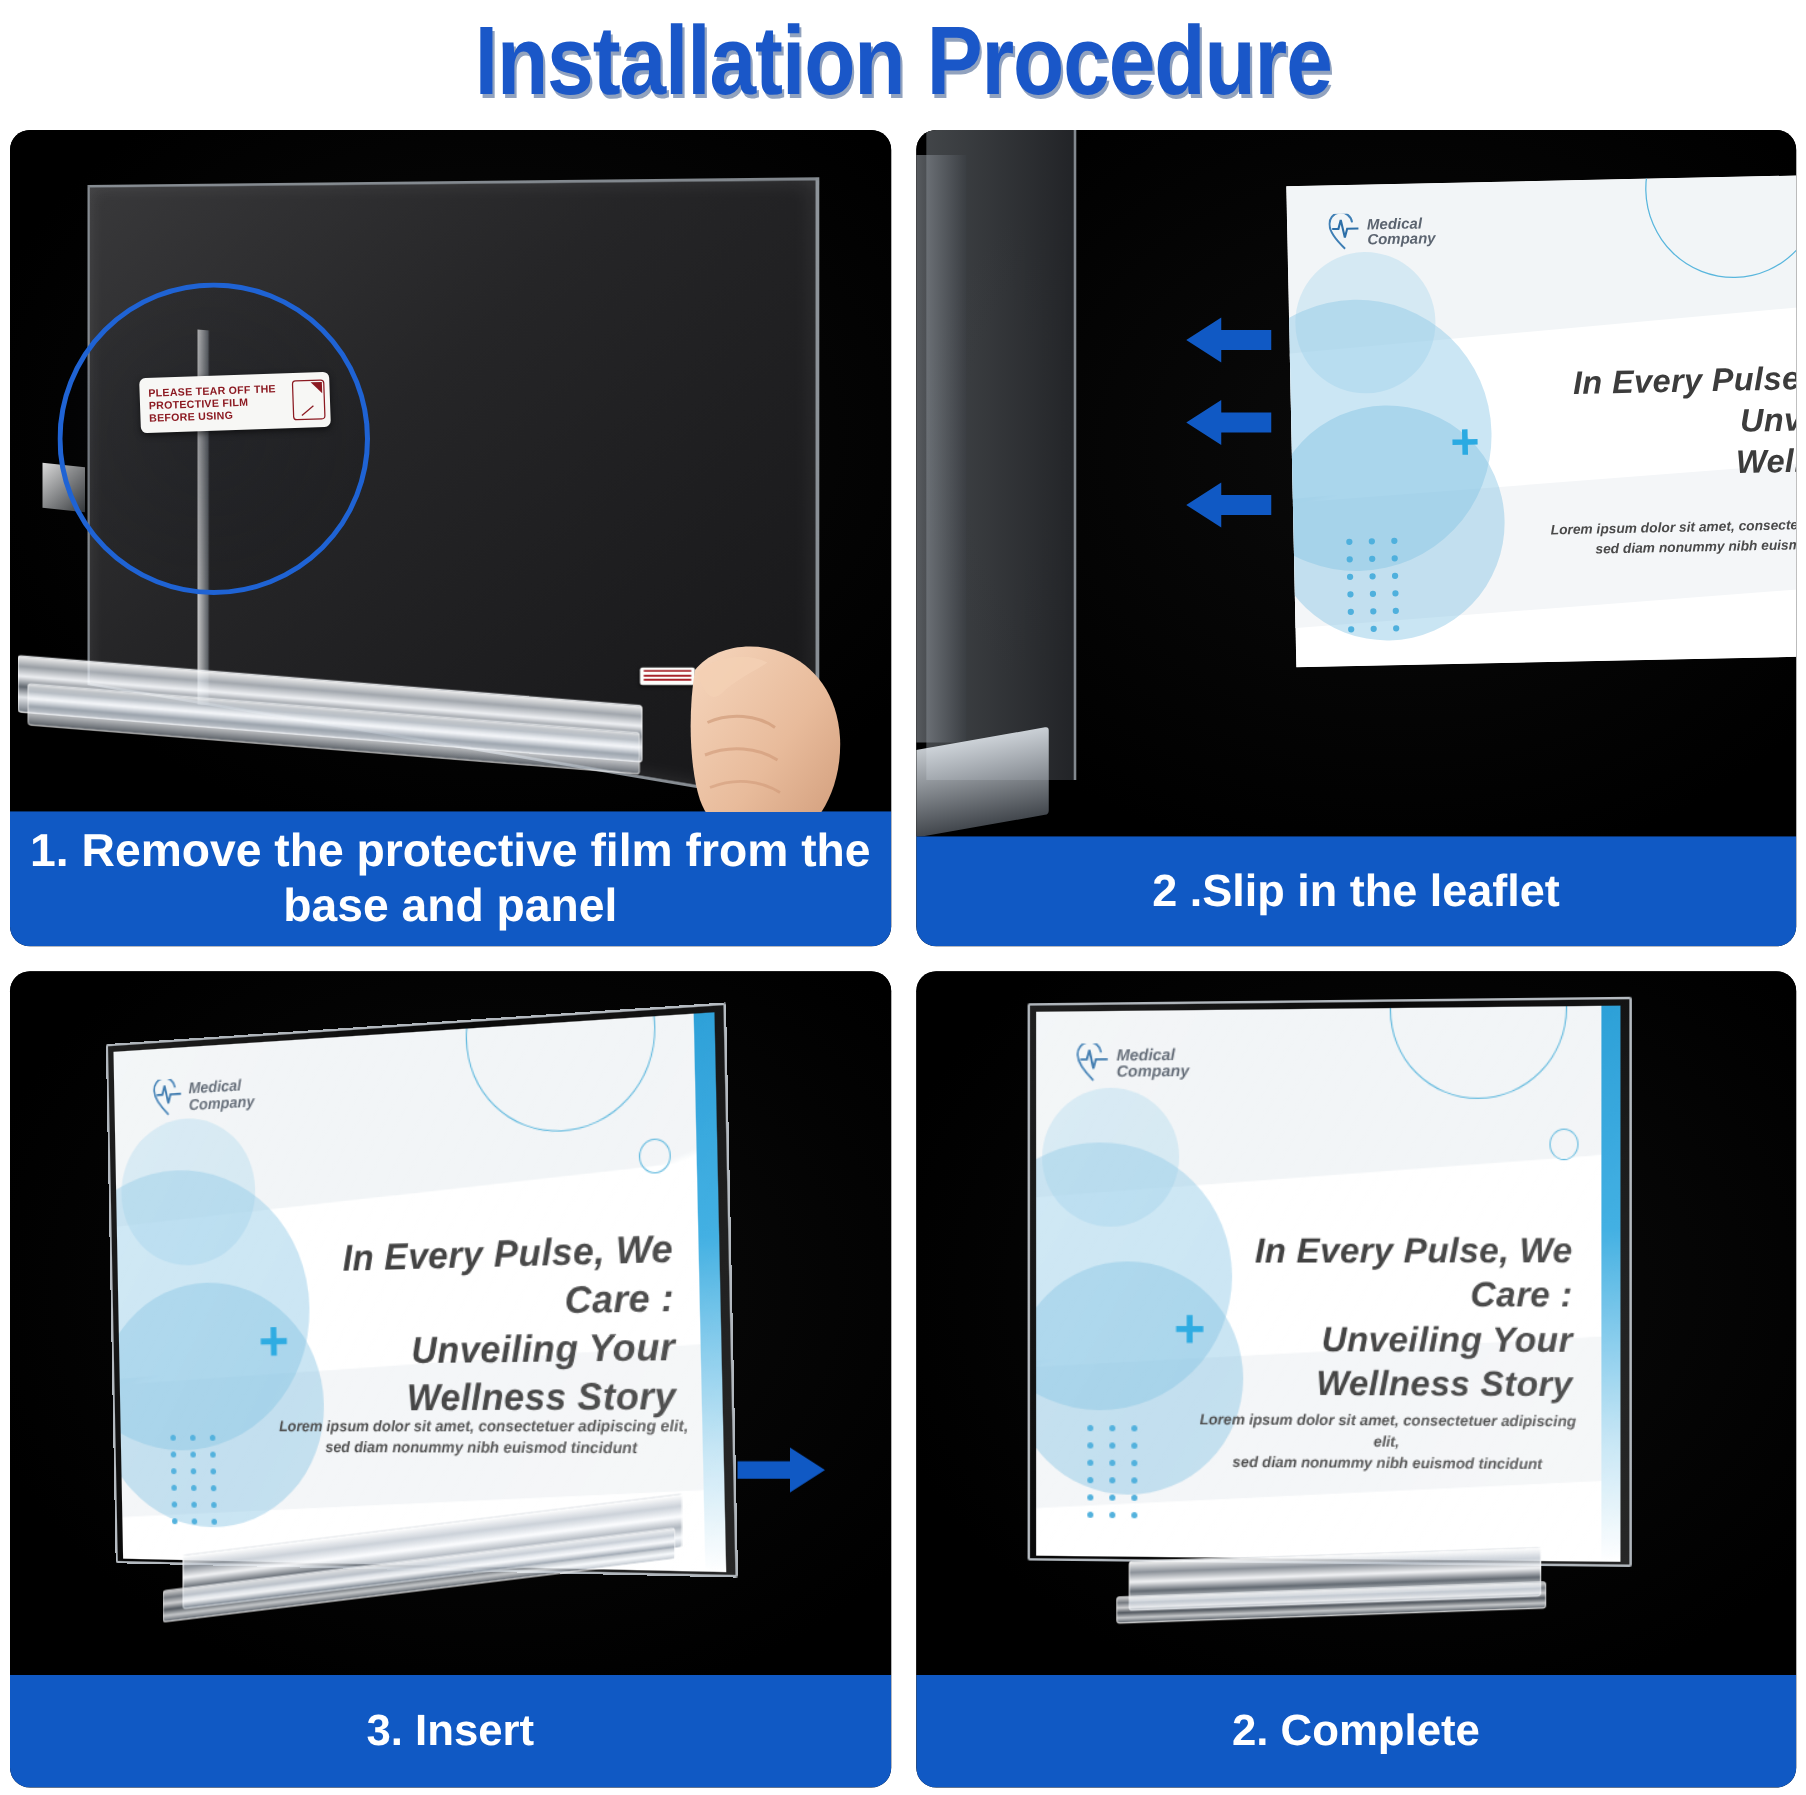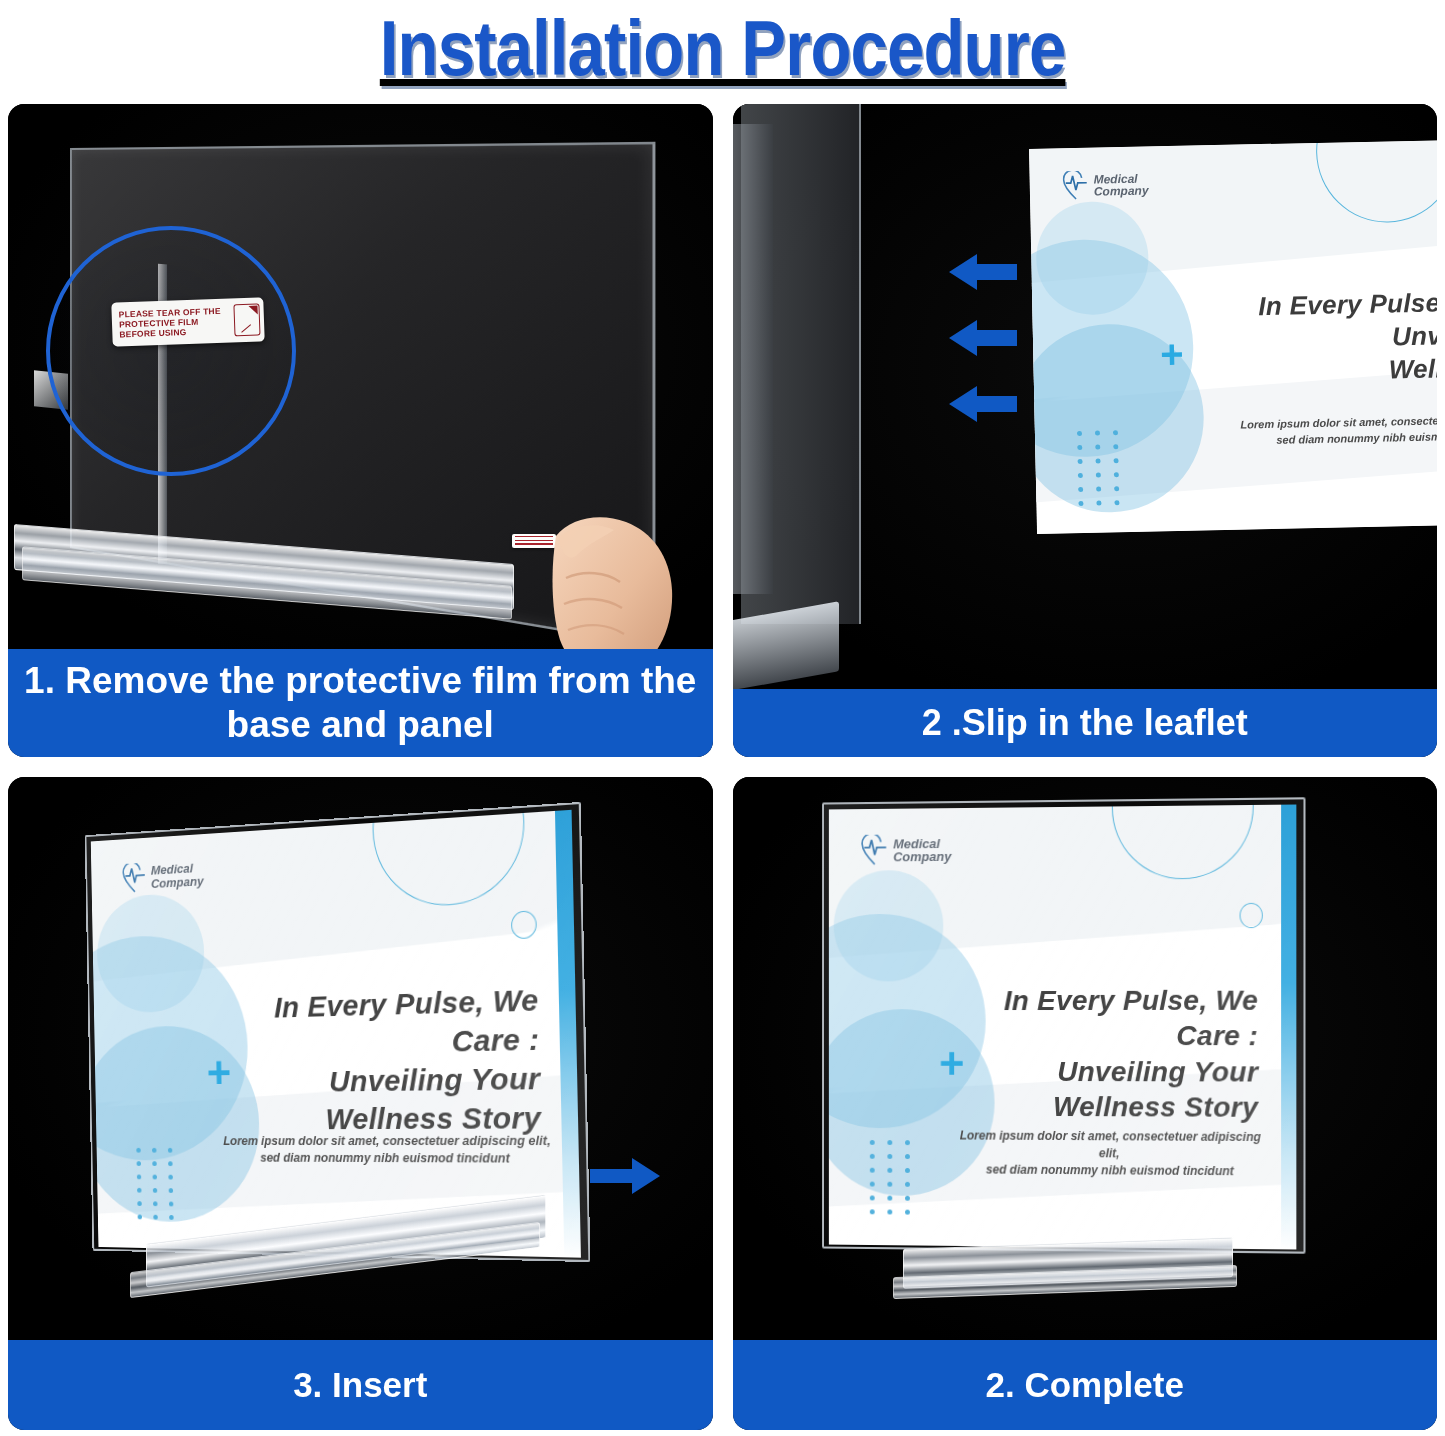--- a/index.html
+++ b/index.html
@@ -7,21 +7,21 @@
     width: 1445px; height: 1436px;
     background: #ffffff;
     font-family: "Liberation Sans", sans-serif;
     overflow: hidden;
   }
   .page { position: relative; width: 1445px; height: 1436px; background: #fff; }
 
   
   .title-bar {
     height: 96px;
-    display: flex; align-items: center; justify-content: center; text-decoration: underline;
+    display: flex; align-items: center; justify-content: center;
   }
   .title {
     font-family: "Liberation Sans Narrow", "Liberation Sans", sans-serif;
     font-weight: bold;
     font-size: 78px;
     letter-spacing: -1px;
     color: #1a57c8;
     transform: scaleX(0.86);
     transform-origin: center;
     text-shadow: 2px 3px 0 rgba(12,48,110,0.45);
@@ -55,21 +55,21 @@
     background: #1059c4;
     color: #ffffff;
     text-align: center;
     font-family: "Liberation Sans Narrow", "Liberation Sans", sans-serif;
     font-weight: bold;
     display: flex; align-items: center; justify-content: center;
     padding: 6px 14px;
   }
   .caption span { display: block; line-height: 1.18; }
   .cap-tall { height: 108px; font-size: 37px; }
-  .cap-short { height: 68px; font-size: 36px; }
+  .cap-short { height: 88px; font-size: 36px; }
   .cap-small { height: 90px; font-size: 35px; }
 
   
   .acrylic-panel {
     position: absolute;
     background: linear-gradient(135deg, rgba(60,60,62,0.92) 0%, rgba(38,38,40,0.95) 45%, rgba(22,22,24,0.97) 100%);
     border: 2px solid rgba(215,225,235,0.55);
     box-shadow: 0 0 14px rgba(255,255,255,0.10) inset;
   }
   .base-rail {

